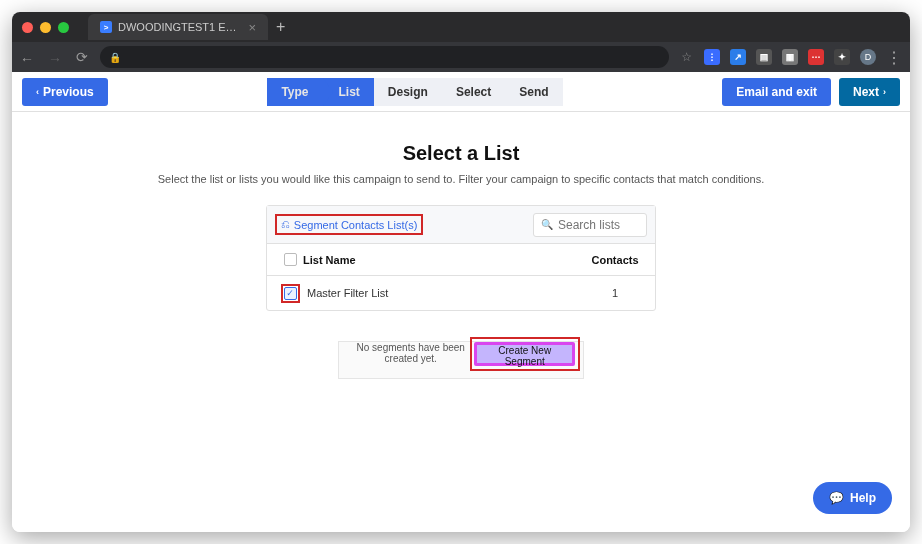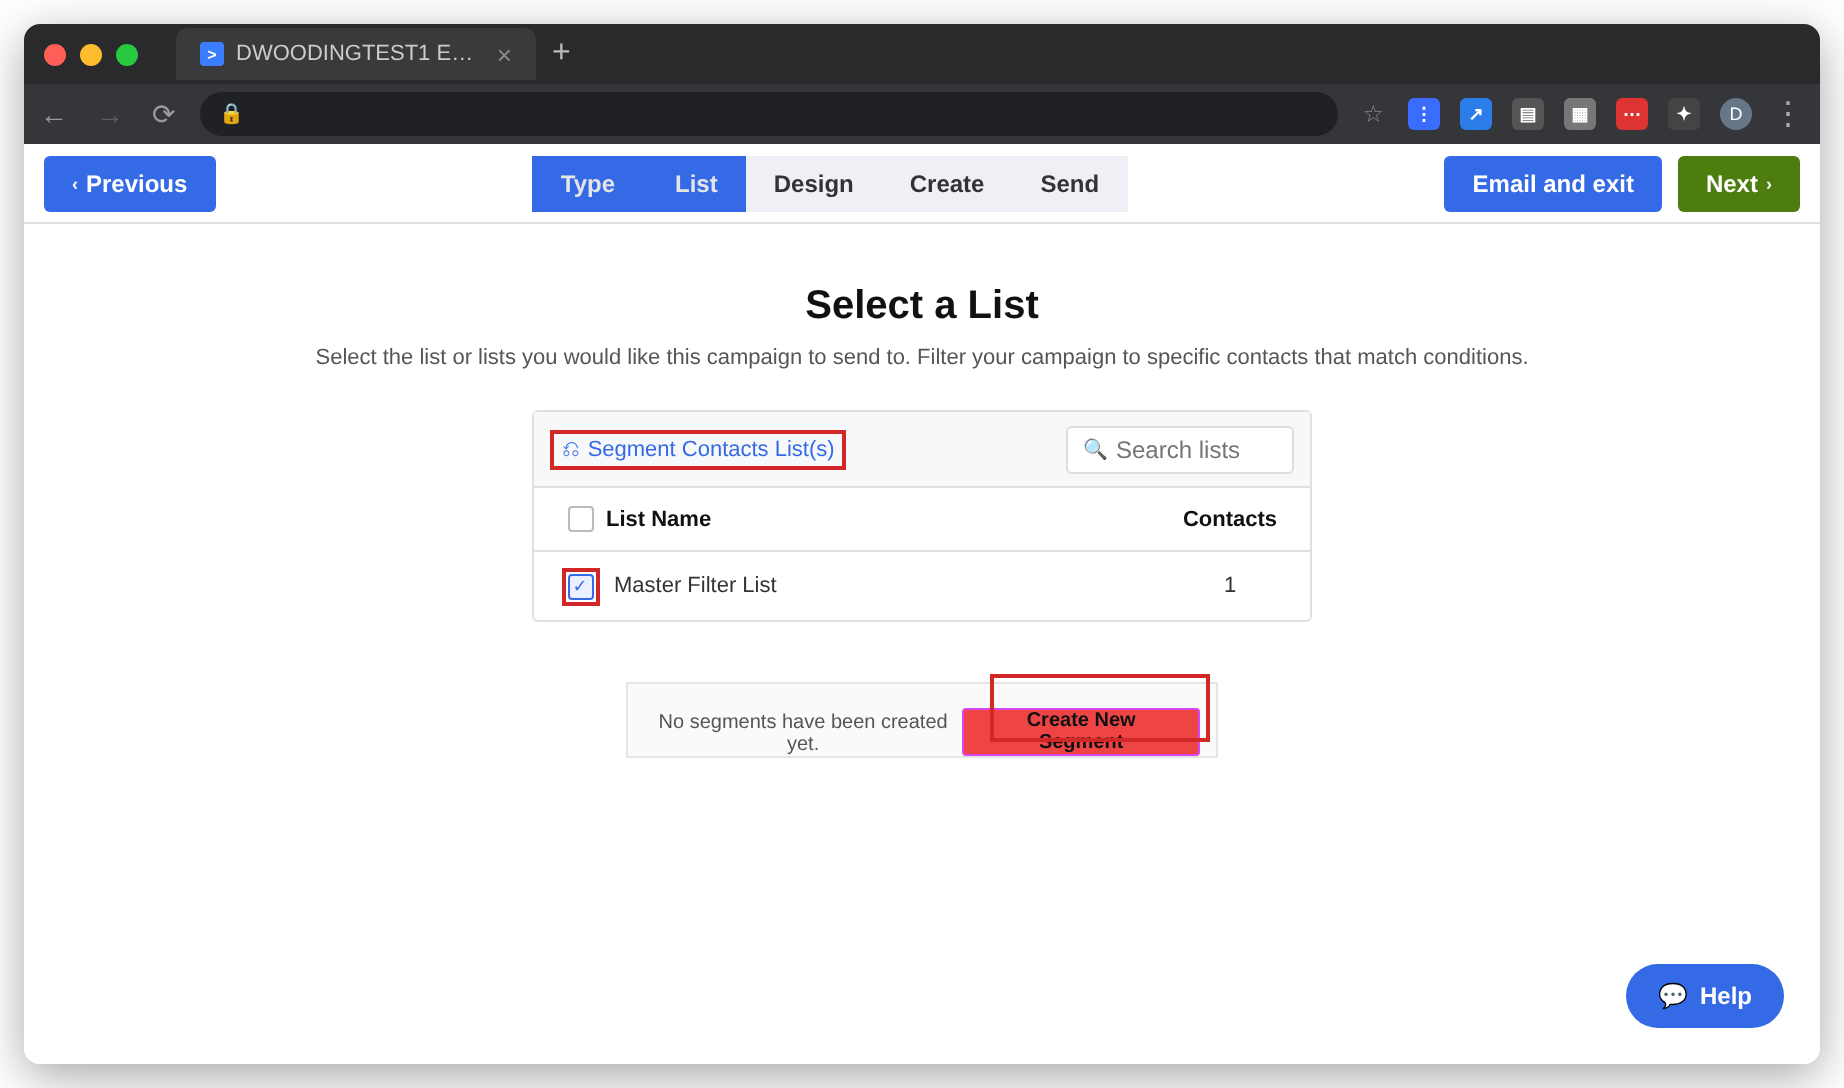--- a/index.html
+++ b/index.html
@@ -17,21 +17,21 @@
     .addr-bar{height:30px;background:#35363a;display:flex;align-items:center;padding:0 8px;gap:12px}
     .nav-icons{display:flex;gap:14px;color:#9a9a9a;font-size:14px;align-items:center}
     .url-field{flex:1;background:#202124;height:22px;border-radius:11px;display:flex;align-items:center;padding:0 10px;color:#bfbfbf;font-size:11px;gap:6px}
     .lock{font-size:10px}
     .ext-icons{display:flex;gap:10px;align-items:center}
     .ext{width:16px;height:16px;border-radius:3px;display:flex;align-items:center;justify-content:center;font-size:9px;color:#fff;font-weight:bold}
     .content{flex:1;background:#fff;position:relative;overflow:hidden}
     .topbar{height:40px;border-bottom:1px solid #e0e0e0;display:flex;align-items:center;justify-content:space-between;padding:0 10px}
     .btn{height:28px;display:inline-flex;align-items:center;padding:0 14px;border-radius:3px;font-size:12px;font-weight:600;cursor:pointer;border:none;gap:4px}
     .btn.blue{background:#356ae6;color:#fff}
-    .btn.green{background:#4d7c0f;color:#fff}
+    .btn.green{background:#0369a1;color:#fff}
     .steps{display:flex;align-items:center;height:28px}
     .step{height:28px;display:flex;align-items:center;padding:0 14px;background:#eef0f5;color:#333;font-size:12px;font-weight:600;position:relative}
     .step.active{background:#356ae6;color:#e5e5e5}
     .step.active.arrow::after{content:'';position:absolute;right:-10px;top:0;border-top:14px solid transparent;border-bottom:14px solid transparent;border-left:10px solid #356ae6;z-index:2}
     .step.active.arrow2{margin-left:-4px;padding-left:20px}
     .main{padding:30px 20px;text-align:center}
     h1{font-size:20px;font-weight:700;color:#111;margin-bottom:8px}
     .subtitle{font-size:11px;color:#555;margin-bottom:20px}
     .list-panel{width:390px;margin:0 auto;border:1px solid #e0e0e0;border-radius:3px}
     .panel-head{height:38px;border-bottom:1px solid #e0e0e0;background:#f7f8fa;display:flex;align-items:center;justify-content:space-between;padding:0 8px}
@@ -40,22 +40,22 @@
     .seg-icon{color:#356ae6;font-size:11px}
     .search-box{flex:0 0 110px;height:24px;border:1px solid #ddd;border-radius:3px;display:flex;align-items:center;padding:0 8px;background:#fff;gap:4px}
     .search-box input{border:none;outline:none;font-size:12px;width:80px;color:#444}
     .table-head{height:32px;display:flex;align-items:center;padding:0 10px;font-size:11px;font-weight:700;color:#111;border-bottom:1px solid #e0e0e0}
     .check-col{width:26px;display:flex;align-items:center;justify-content:center}
     .name-col{flex:1;text-align:left}
     .contacts-col{width:60px;text-align:center}
     .table-row{height:34px;display:flex;align-items:center;padding:0 10px;font-size:11px;color:#333}
     .checkbox-wrap{border:2px solid #d12727;padding:1px}
     .checkbox{width:13px;height:13px;border:1px solid #356ae6;border-radius:2px;background:#eaf0ff;display:flex;align-items:center;justify-content:center;color:#356ae6;font-size:9px}
-    .segment-bar{width:296px;margin:30px auto 0;border:1px solid #e5e5e5;background:#fafafa;height:38px;display:flex;align-items:flex-end;padding:0 8px;justify-content:space-between;font-size:10px;color:#555}
-    .new-seg-btn{border:1px solid #d946ef;background:#ef4444;height:24px;padding:0 10px;font-size:10px;font-weight:700;color:#111;border-radius:2px}
+    .segment-bar{width:246px;margin:30px auto 0;border:1px solid #e5e5e5;background:#fafafa;height:38px;display:flex;align-items:flex-start;padding:0 8px;justify-content:space-between;font-size:10px;color:#555}
+    .new-seg-btn{border:3px solid #d946ef;background:#c4b5fd;height:24px;padding:0 10px;font-size:10px;font-weight:400;color:#111;border-radius:2px}
     .seg-hi{position:absolute;border:2px solid #d12727;pointer-events:none}
     .help-pill{position:absolute;right:18px;bottom:18px;background:#356ae6;color:#fff;height:32px;border-radius:16px;display:flex;align-items:center;padding:0 16px;gap:6px;font-size:12px;font-weight:600}
     .star{color:#888;font-size:12px}
     .avatar{width:16px;height:16px;border-radius:50%;background:#678;color:#fff;font-size:9px;display:flex;align-items:center;justify-content:center}
     .chev{font-size:9px}
   </style>
 </head>
 <body>
 
 <div class="window">
@@ -97,21 +97,21 @@
   <div class="content">
     <div class="topbar">
       <button class="btn blue">
         <span class="chev">‹</span>
         <span>Previous</span>
       </button>
       <div class="steps">
         <div class="step active arrow">Type</div>
         <div class="step active arrow2">List</div>
         <div class="step">Design</div>
-        <div class="step">Create</div>
+        <div class="step">Select</div>
         <div class="step">Send</div>
       </div>
       <div style="display:flex;gap:8px">
         <button class="btn blue">Email and exit</button>
         <button class="btn green">
           <span>Next</span>
           <span class="chev">›</span>
         </button>
       </div>
     </div>

